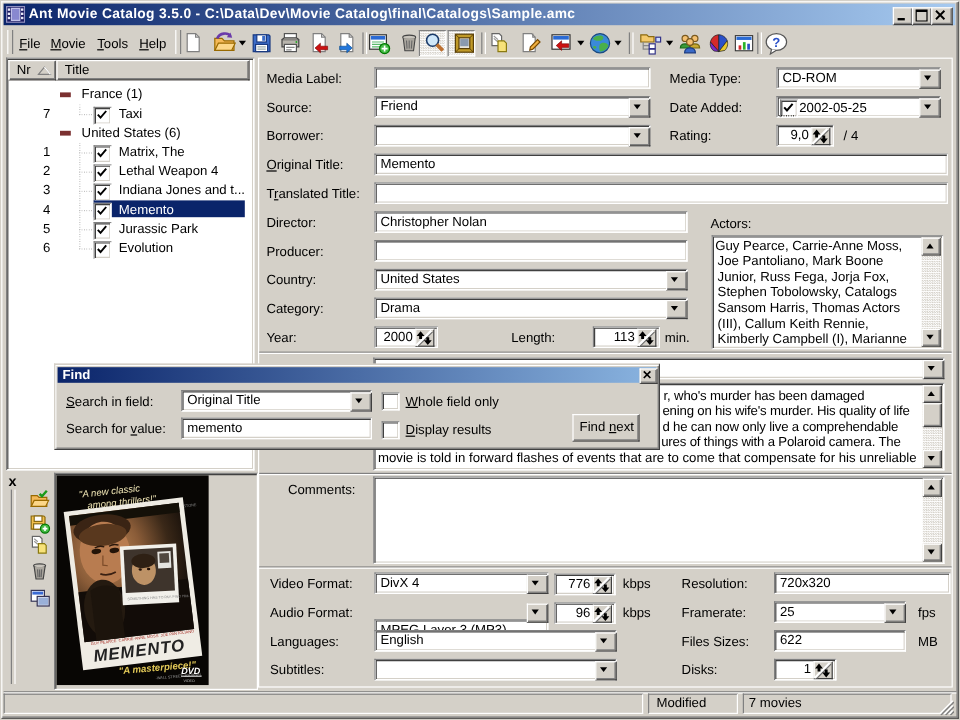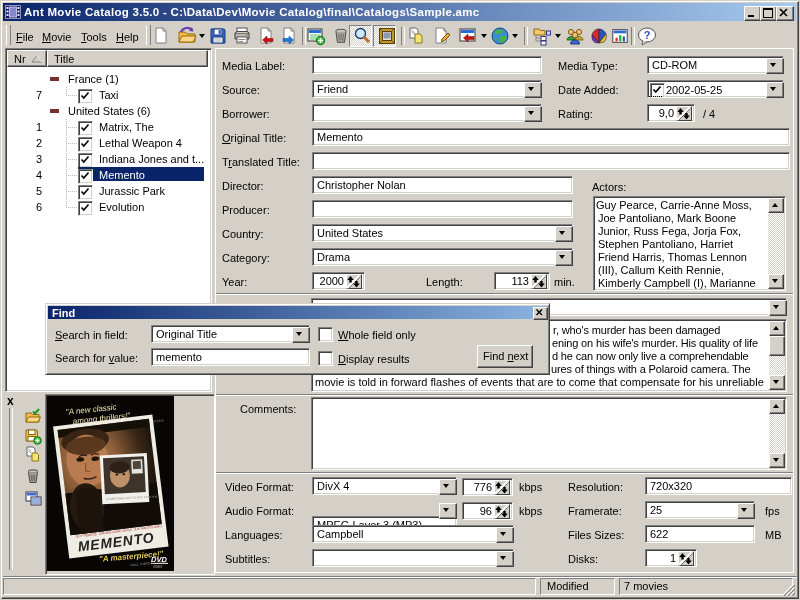--- a/index.html
+++ b/index.html
@@ -423,22 +423,22 @@
     <path d="M2.5 14.5 L14.5 2.5" stroke="#707070" stroke-width="1"></path>
     <path d="M4.5 2 L7.8 6 L5.7 6 L5.7 8.5 L3.3 8.5 L3.3 6 L1.2 6 Z" fill="#000"></path>
     <path d="M10.5 13.5 L7.2 9.5 L9.3 9.5 L9.3 7 L11.7 7 L11.7 9.5 L13.8 9.5 Z" fill="#000"></path>
   </svg>
 <div class="lb" style="left:703px;top:109px">/ 4</div>
 <div class="lb" style="left:592px;top:182px">Actors:</div>
 <div class="edit" style="left:593px;top:196px;width:191px;height:93px"></div>
 <div class="lb" style="left:596px;top:200px;font-size:11px">Guy Pearce, Carrie-Anne Moss,</div>
 <div class="lb" style="left:598px;top:213px;font-size:11px">Joe Pantoliano, Mark Boone</div>
 <div class="lb" style="left:598px;top:226px;font-size:11px">Junior, Russ Fega, Jorja Fox,</div>
-<div class="lb" style="left:598px;top:239px;font-size:11px">Stephen Pantoliano, Harriet</div>
-<div class="lb" style="left:598px;top:252px;font-size:11px">Friend Harris, Thomas Lennon</div>
+<div class="lb" style="left:598px;top:239px;font-size:11px">Stephen Tobolowsky, Catalogs</div>
+<div class="lb" style="left:598px;top:252px;font-size:11px">Sansom Harris, Thomas Actors</div>
 <div class="lb" style="left:598px;top:265px;font-size:11px">(III), Callum Keith Rennie,</div>
 <div class="lb" style="left:598px;top:278px;font-size:11px">Kimberly Campbell (I), Marianne</div>
 <div class="ab dither" style="left:768px;top:198px;width:16px;height:91px"></div>
 <div class="btn3d" style="left:768px;top:198px;width:16px;height:15px;box-sizing:border-box"></div>
 <div class="uar" style="left:772px;top:203px"></div>
 <div class="btn3d" style="left:768px;top:274px;width:16px;height:15px;box-sizing:border-box"></div>
 <div class="dar" style="left:772px;top:279px"></div>
 <div class="ab" style="left:216px;top:293px;width:577px;height:1px;background:#808080"></div>
 <div class="ab" style="left:216px;top:294px;width:577px;height:1px;background:#fff"></div>
 <div class="edit" style="left:311px;top:298px;width:474px;height:16px"></div>
@@ -497,21 +497,21 @@
   </div>
 <div class="ab" style="left:494px;top:504px;width:16px;height:15px;background:#d4d0c8;border:1px solid;border-color:#fff #404040 #404040 #fff;box-sizing:border-box"></div>
 <svg class="ab" style="left:494px;top:504px" width="16" height="15">
     <path d="M1 14 L13.5 1.5" stroke="#fff" stroke-width="2"></path>
     <path d="M2.5 14.5 L14.5 2.5" stroke="#707070" stroke-width="1"></path>
     <path d="M4.5 2 L7.8 6 L5.7 6 L5.7 8.5 L3.3 8.5 L3.3 6 L1.2 6 Z" fill="#000"></path>
     <path d="M10.5 13.5 L7.2 9.5 L9.3 9.5 L9.3 7 L11.7 7 L11.7 9.5 L13.8 9.5 Z" fill="#000"></path>
   </svg>
 <div class="lb" style="left:519px;top:506px">kbps</div>
 <div class="edit" style="left:312px;top:525px;width:200px;height:16px">
-    <div class="tx">Campbell</div>
+    <div class="tx">English</div>
   </div>
 <div class="btn3d" style="left:496px;top:527px;width:16px;height:14px"></div>
 <div class="dar" style="left:500px;top:532px"></div>
 <div class="edit" style="left:312px;top:549px;width:200px;height:16px"></div>
 <div class="btn3d" style="left:496px;top:551px;width:16px;height:14px"></div>
 <div class="dar" style="left:500px;top:556px"></div>
 <div class="lb" style="left:568px;top:482px">Resolution:</div>
 <div class="lb" style="left:568px;top:506px">Framerate:</div>
 <div class="lb" style="left:568px;top:530px">Files Sizes:</div>
 <div class="lb" style="left:568px;top:554px">Disks:</div>

